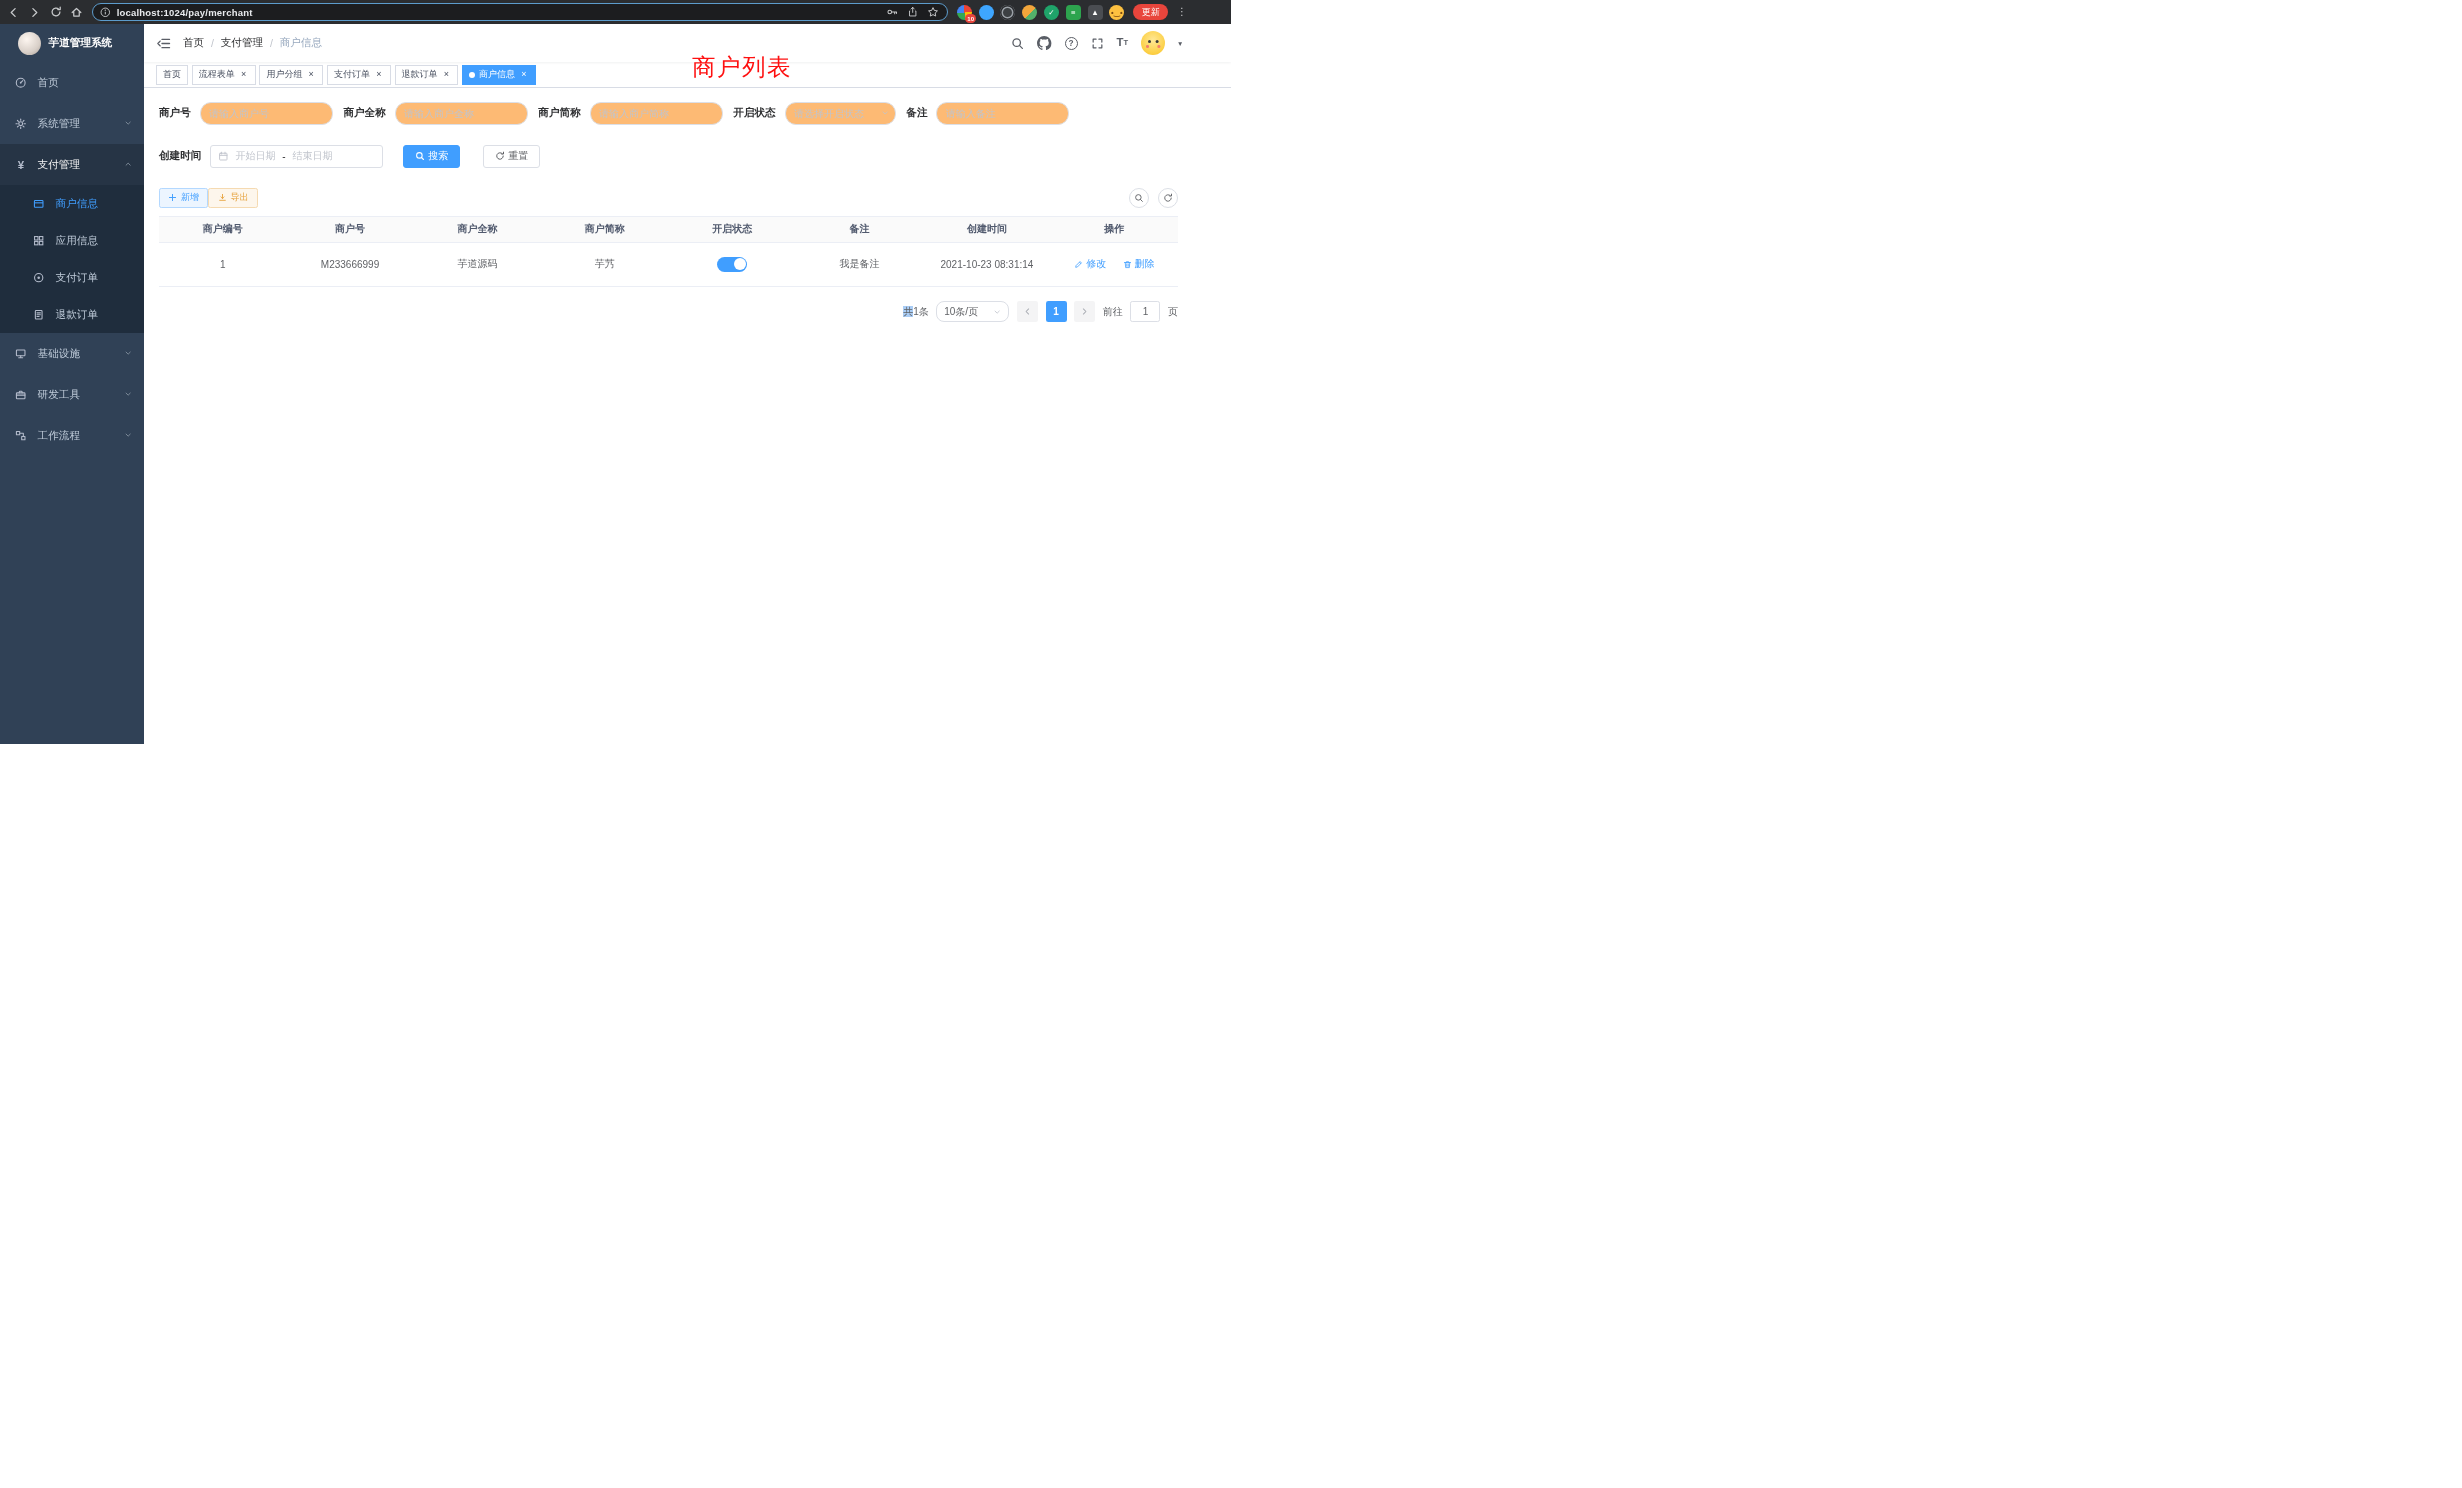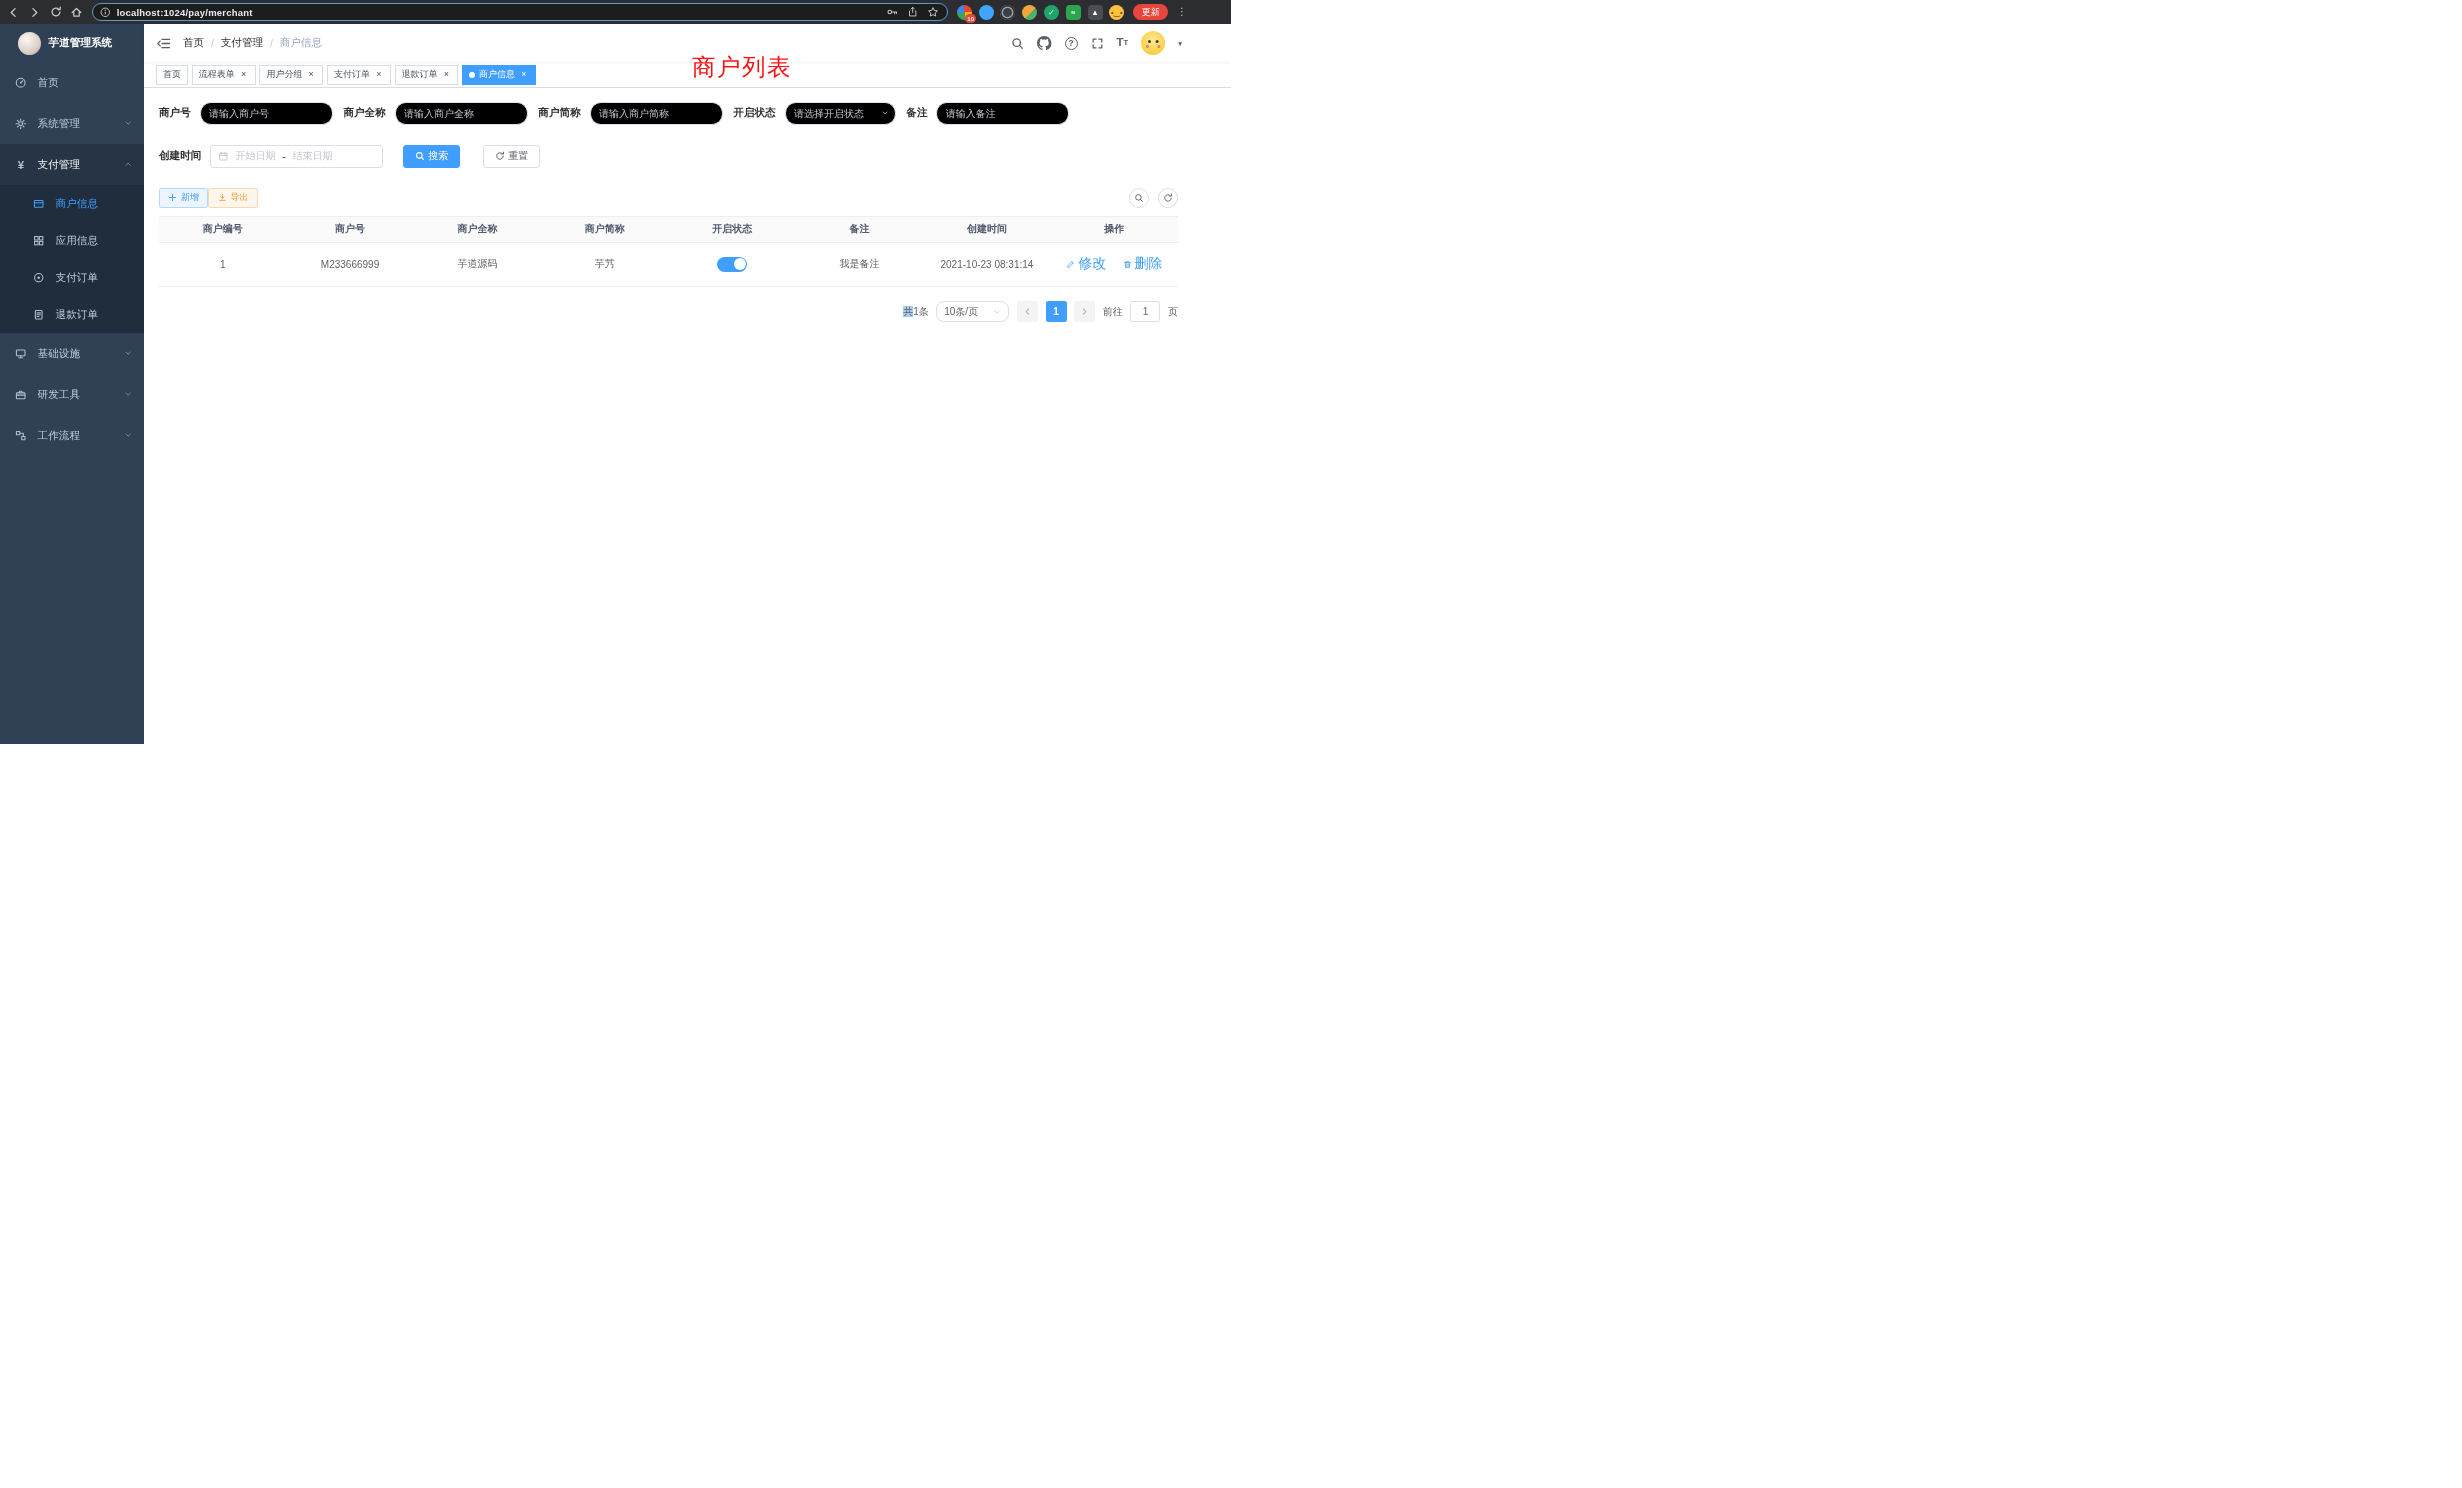--- a/index.html
+++ b/index.html
@@ -97,21 +97,21 @@
     border-radius:50%; cursor:pointer; }
   .tab.active { background:#409eff; border-color:#409eff; color:#fff; }
   .tab .dot { width:6px; height:6px; border-radius:50%; background:#fff; }
 
   
   .content { flex:1; padding:13.6px 53px 0 15px; overflow:hidden; position:relative; }
   .filter-row { display:flex; align-items:center; margin-bottom:20px; }
   .f-item { display:flex; align-items:center; margin-right:10.6px; }
   .f-label { font-size:10.6px; font-weight:700; color:#303133; padding-right:9px; white-space:nowrap; }
   .f-input { width:133px; height:23px; border:0.8px solid #dcdfe6; border-radius:11px;
-    padding:0 8.3px; font-size:10px; color:#606266; background:#000000; font-family:inherit; outline:none; }
+    padding:0 8.3px; font-size:10px; color:#606266; background:#fdba74; font-family:inherit; outline:none; }
   .f-input::placeholder { color:#c0c4cc; }
   .f-select { position:relative; width:111px; }
   .f-select .f-input { width:100%; padding-right:20px; }
   .sel-arrow { position:absolute; right:6.8px; top:50%; transform:translateY(-50%); color:#c0c4cc; pointer-events:none; }
   .date-range { width:173px; height:23px; border:0.8px solid #dcdfe6; border-radius:3px;
     display:flex; align-items:center; gap:6.8px; padding:0 6.8px; font-size:10px; cursor:text; }
   .date-range .cal { color:#c0c4cc; flex:none; }
   .dr-ph { color:#c0c4cc;text-align:right; }
   .dr-sep { color:#303133; }
 
@@ -131,21 +131,21 @@
 
   table.grid { width:100%; border-collapse:collapse; table-layout:fixed; }
   .grid th { height:26px; font-size:10px; color:#515a6e; font-weight:700;
     background:#fafafa; border-top:0.8px solid #ebeef5; border-bottom:0.8px solid #ebeef5; text-align:center; }
   .grid td { height:44px; font-size:10px; color:#606266; text-align:center;
     border-bottom:0.8px solid #ebeef5; background:#fff; }
   .switch { width:30px; height:15px; border-radius:7.6px; background:#409eff;
     position:relative; display:inline-block; vertical-align:middle; cursor:pointer; }
   .switch::after { content:""; position:absolute; top:1.5px; right:1.5px; width:12px; height:12px;
     border-radius:50%; background:#fff; }
-  .op-link { color:#409eff; font-size:14px; display:inline-flex; align-items:center;
+  .op-link { color:#409eff; font-size:10px; display:inline-flex; align-items:center;
     gap:3px; margin:0 6.8px; cursor:pointer; }
 
   .pager { display:flex; align-items:center; justify-content:flex-end; gap:7.6px;
     margin-top:14.4px; font-size:10px; color:#606266; }
   .total { white-space:nowrap; }
   .total .hl { background:#aacdf5; }
   .size-select { width:73px; height:21px; border:0.8px solid #dcdfe6; border-radius:8px;
     display:flex; align-items:center; justify-content:space-between; padding:0 6.8px;
     color:#606266; cursor:pointer; background:#fff; }
   .pg-btn { min-width:21px; height:21px; border-radius:2.3px; background:#f4f4f5;

